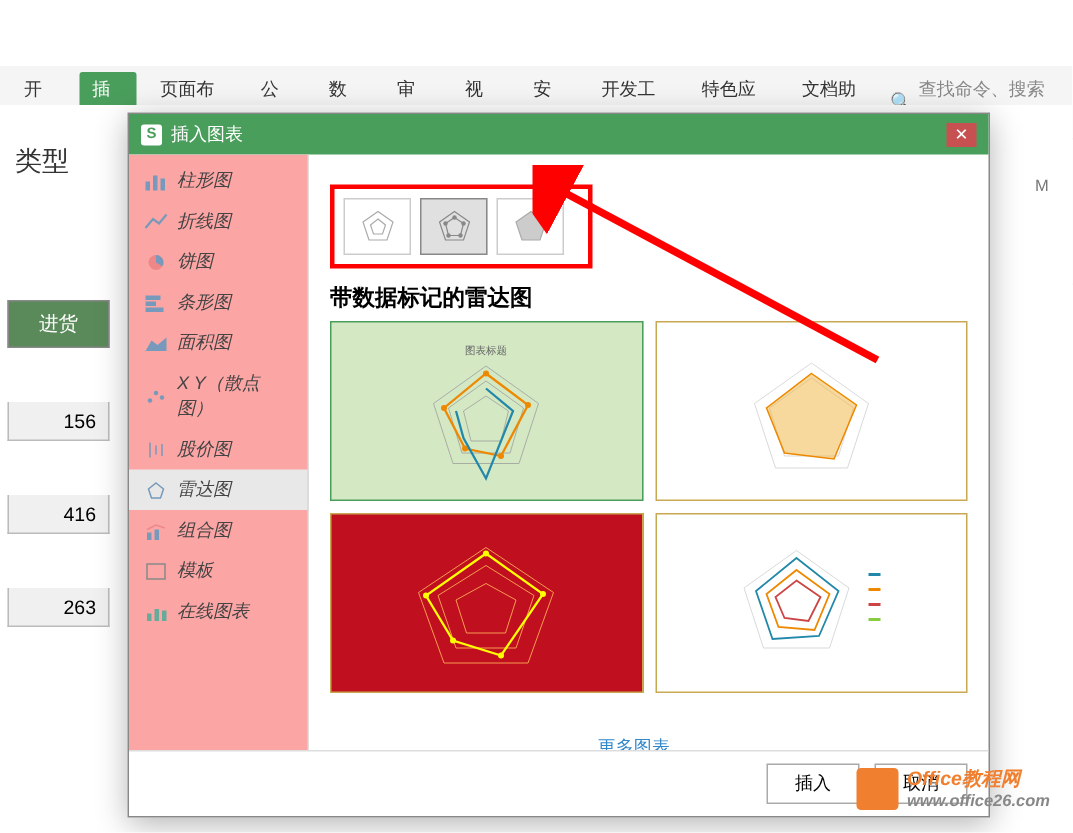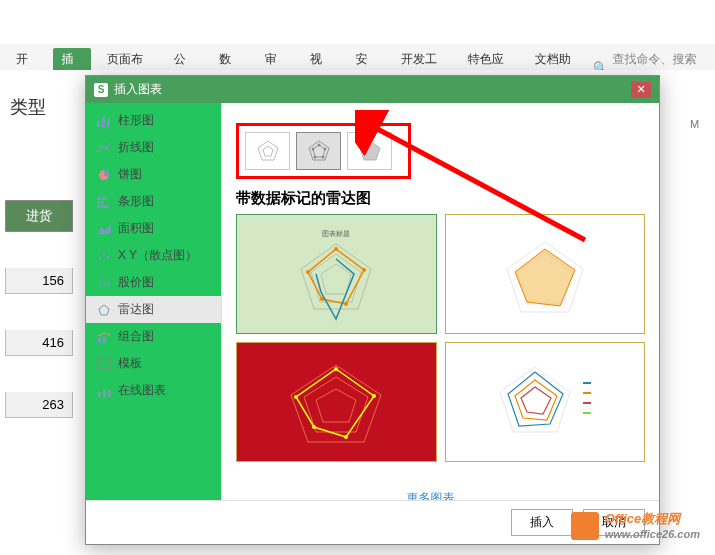--- a/index.html
+++ b/index.html
@@ -22,21 +22,21 @@
     .data-col { position: absolute; left: 5px; top: 200px; }
     .data-header { background: #5a8a5a; color: #fff; padding: 6px 20px; text-align: center; font-size: 13px; border: 1px solid #888; }
     .data-cell { background: #f0f0f0; text-align: right; padding: 5px 8px; font-size: 13px; border: 1px solid #bbb; border-top: none; margin-top: 36px; }
     
     .dialog { position: absolute; top: 75px; left: 85px; width: 575px; height: 470px; background: #fff; border: 1px solid #888; box-shadow: 0 4px 20px rgba(0,0,0,0.3); display: flex; flex-direction: column; }
     .dialog-title { background: #4a9e5c; color: #fff; padding: 5px 8px; display: flex; align-items: center; gap: 6px; font-size: 12px; }
     .dialog-title .sicon { width: 14px; height: 14px; background: #fff; border-radius: 2px; display: inline-flex; align-items: center; justify-content: center; color: #4a9e5c; font-size: 10px; font-weight: bold; }
     .close-btn { margin-left: auto; width: 20px; height: 16px; background: #c75050; color: #fff; display: flex; align-items: center; justify-content: center; font-size: 11px; cursor: pointer; }
     
     .dialog-body { flex: 1; display: flex; overflow: hidden; }
-    .chart-types { width: 136px; border-right: 1px solid #ddd; padding: 4px 0; background: #22c55e; }
+    .chart-types { width: 120px; border-right: 1px solid #ddd; padding: 4px 0; background: #fca5a5; font-style: italic; }
     .chart-type { display: flex; align-items: center; gap: 6px; padding: 5px 10px; cursor: pointer; font-size: 12px; color: #444; }
     .chart-type.selected { background: #e8e8e8; }
     .chart-type .cicon { width: 16px; height: 14px; display: inline-flex; }
     
     .preview-area { flex: 1; padding: 20px 14px; overflow: hidden; position: relative; }
     .thumb-row { display: flex; gap: 6px; border: 3px solid #ff0000; padding: 6px; width: 175px; }
     .thumb { width: 45px; height: 38px; border: 1px solid #ccc; display: flex; align-items: center; justify-content: center; background: #fff; cursor: pointer; }
     .thumb.sel { background: #e0e0e0; border: 1px solid #888; }
     
     .preview-title { font-weight: bold; font-size: 15px; margin: 10px 0 6px 0; }

